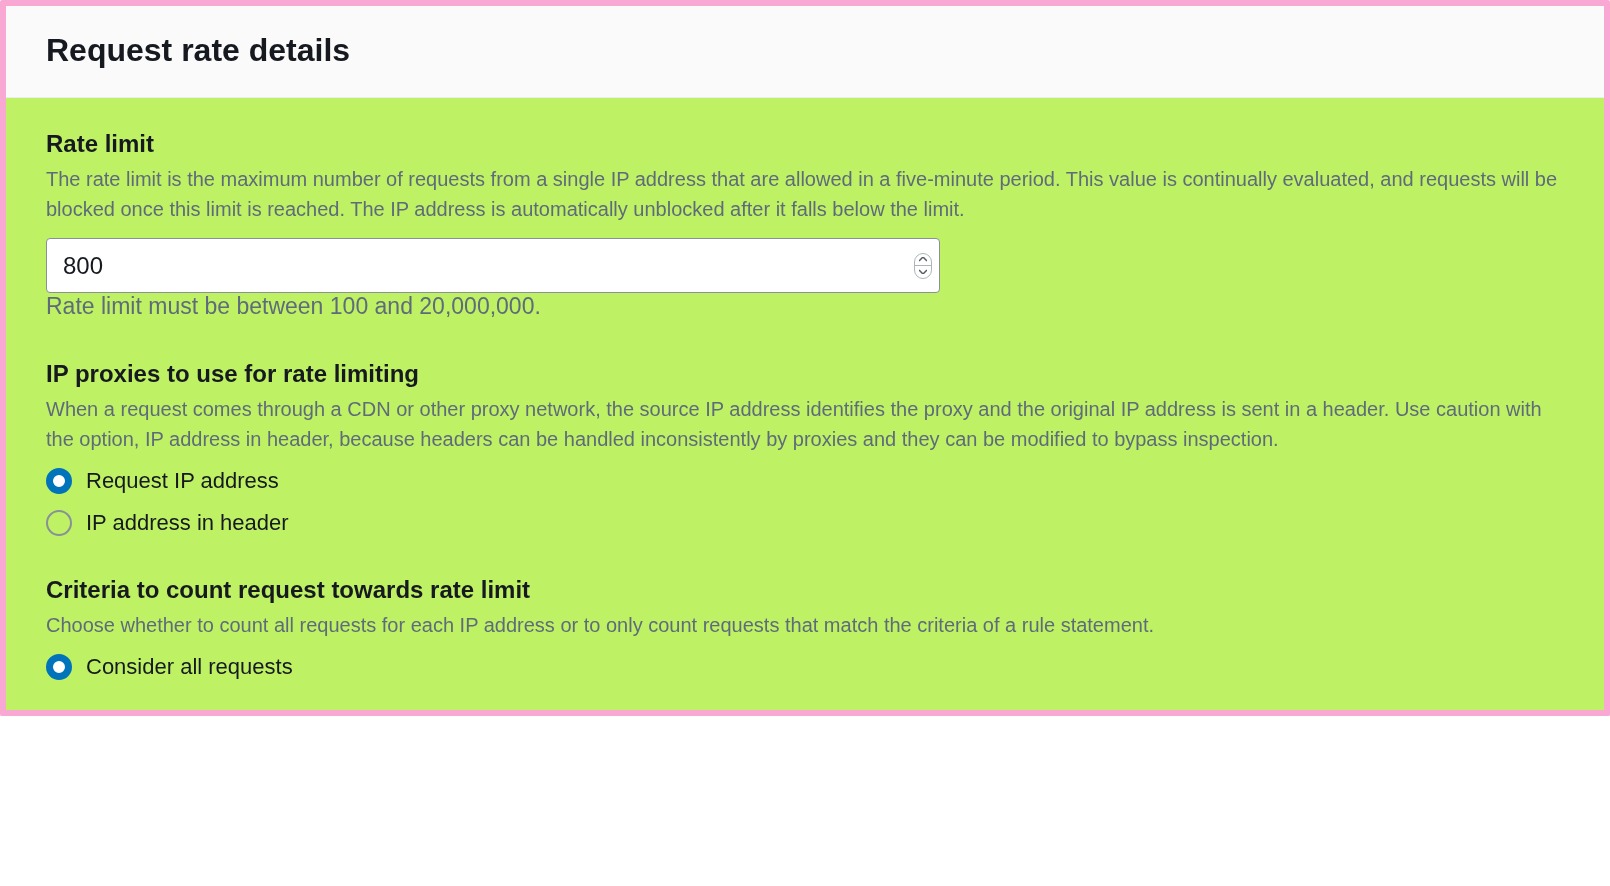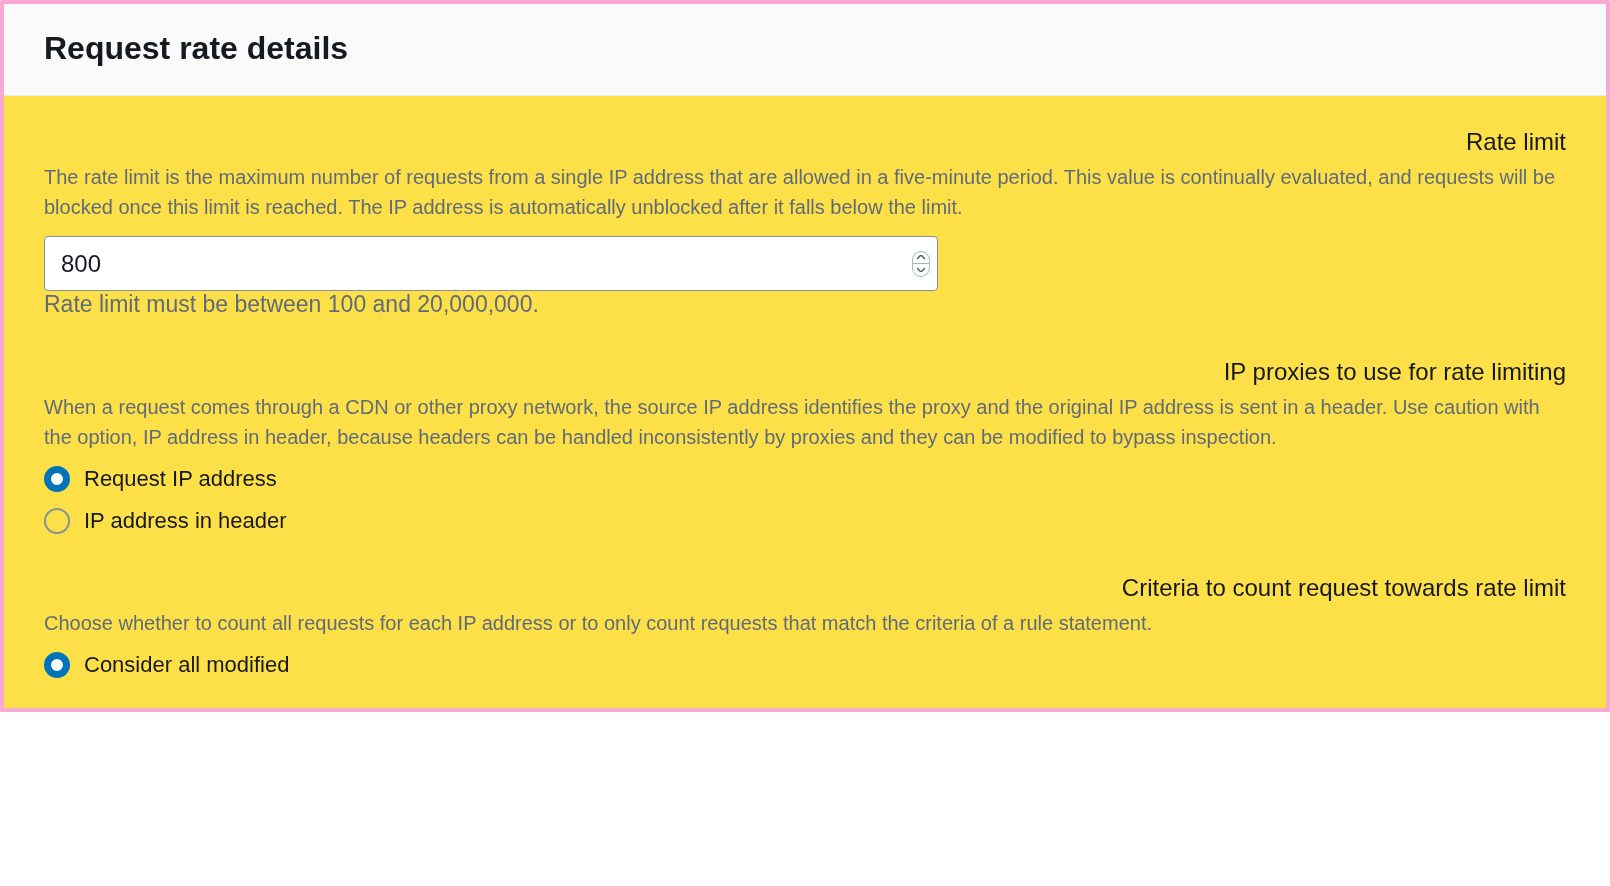--- a/index.html
+++ b/index.html
@@ -9,23 +9,23 @@
     }
     
     body {
       font-family: "Amazon Ember", "Helvetica Neue", Arial, sans-serif;
       background: #ffffff;
       color: #16191f;
       width: 1610px;
     }
     
     .panel {
-      border: 4px solid #f9a8d4;
+      border: 6px solid #f9a8d4;
       border-radius: 2px;
-      background: #fde047;
+      background: #bef264;
       box-shadow: 0 1px 1px 0 rgba(0,28,36,0.15);
     }
     
     .panel-header {
       background: #fafafa;
       border-bottom: 1px solid #eaeded;
       padding: 26px 40px 28px 40px;
     }
     
     .panel-title {
@@ -41,24 +41,23 @@
     .field-block {
       margin-bottom: 40px;
     }
     
     .field-block:last-child {
       margin-bottom: 0;
     }
     
     .field-label {
       font-size: 24px;
-      font-weight: 400;
+      font-weight: 700;
       color: #16191f;
       margin-bottom: 6px;
-      text-align: right;
     }
     
     .field-description {
       font-size: 20px;
       line-height: 1.5;
       color: #5f6b7a;
       margin-bottom: 14px;
     }
     
     .number-input-wrapper {
@@ -194,20 +193,20 @@
         </div>
       </div>
     </div>
 
     <div class="field-block">
       <div class="field-label">Criteria to count request towards rate limit</div>
       <div class="field-description">Choose whether to count all requests for each IP address or to only count requests that match the criteria of a rule statement.</div>
       <div class="radio-group">
         <div class="radio-option">
           <div class="radio-circle selected"></div>
-          <span class="radio-label">Consider all modified</span>
+          <span class="radio-label">Consider all requests</span>
         </div>
       </div>
     </div>
 
   </div>
 
 </div>
 
 </body></html>

